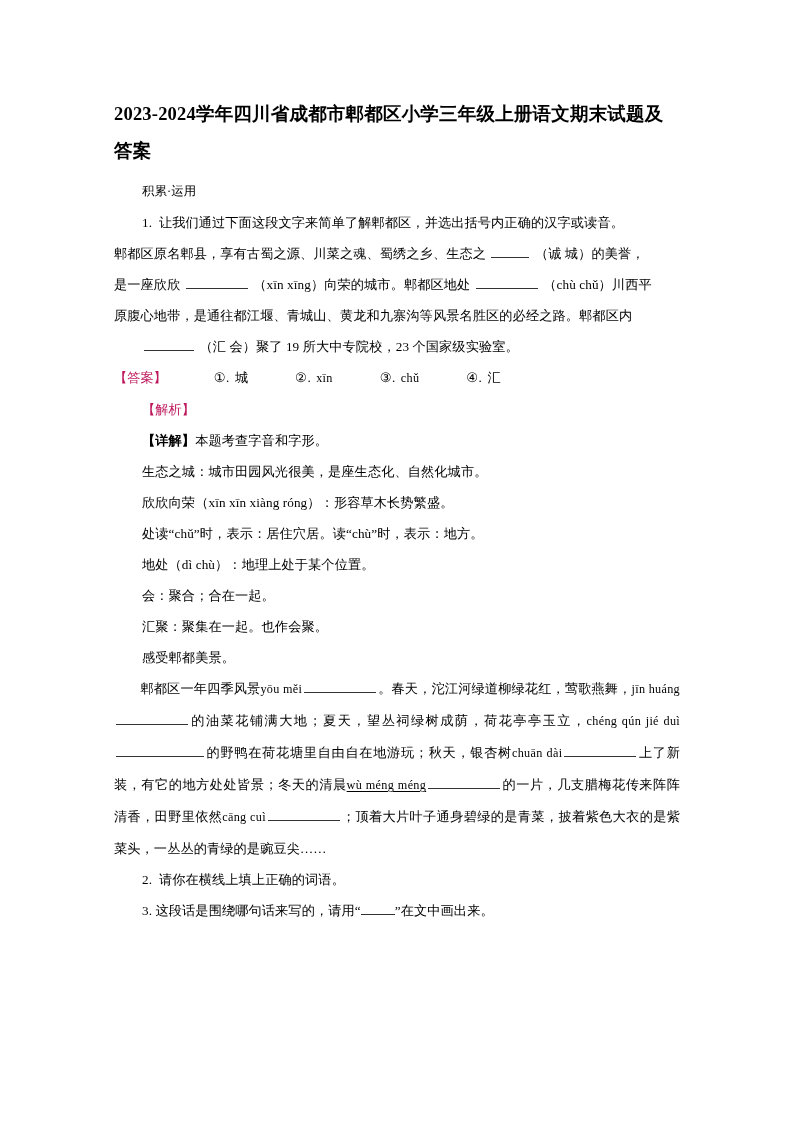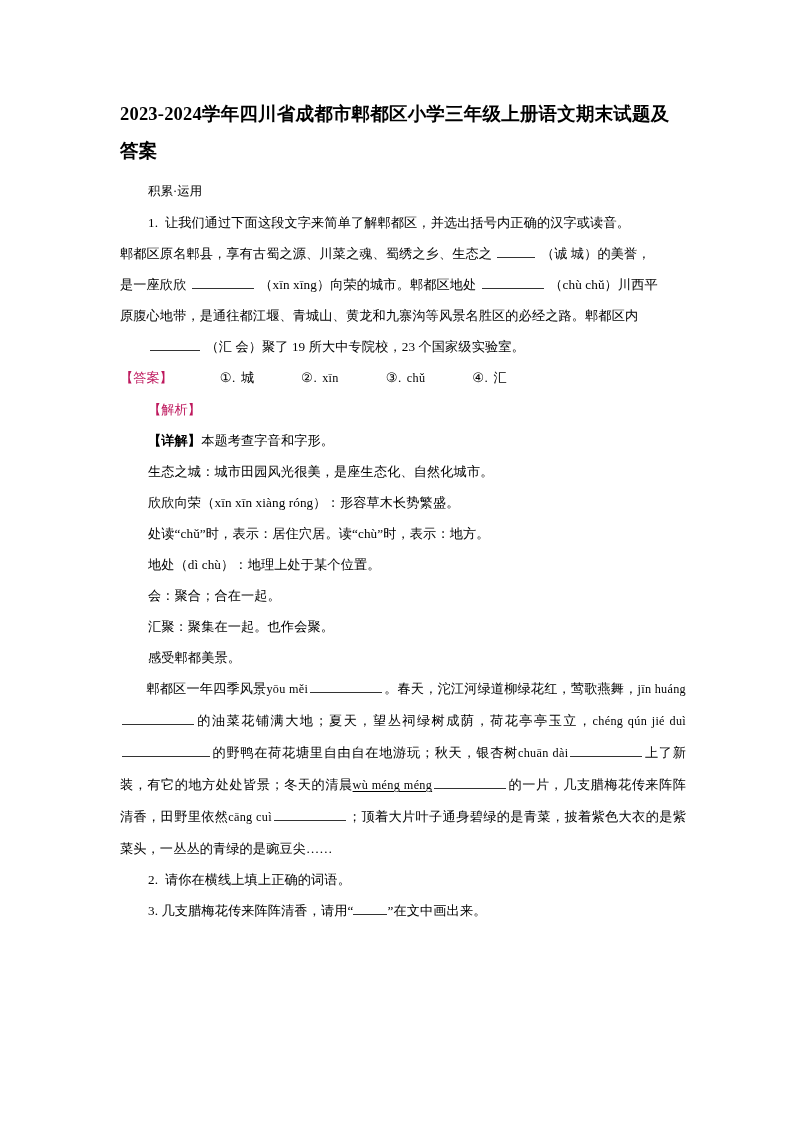--- a/index.html
+++ b/index.html
@@ -18,21 +18,21 @@
   .page {
     position: absolute;
     left: 0;
     top: 0;
     width: 793px;
     height: 1122px;
     background: #ffffff;
   }
   .content {
     position: absolute;
-    left: 120px;
+    left: 114px;
     top: 96px;
     width: 566px;
   }
 
   
   .doc-title {
     font-size: 18.5px;
     font-weight: bold;
     line-height: 37px;
     letter-spacing: 0.2px;
@@ -173,17 +173,17 @@
     <p class="para nojustify">感受郫都美景。</p>
 
     <p class="para indent2"><span>郫都区一年四季风景</span><span class="py">yōu měi</span><span class="blank blank-l"></span><span>。春天，沱江河绿道柳绿花红，莺歌燕舞，</span><span class="py">jīn huáng</span><span class="blank blank-l"></span><span>的油菜花铺满大地；夏天，望丛祠绿树成荫，荷花亭亭玉立，</span><span class="py">chéng qún jié duì</span><span class="blank blank-xl"></span><span>的野鸭在荷花塘里自由自在地游玩；秋天，银杏树</span><span class="py">chuān dài</span><span class="blank blank-l"></span><span>上了新装，有它的地方处处皆景；冬天的清晨</span><span class="py py-underline">wù méng méng</span><span class="blank blank-l"></span><span>的一片，几支腊梅花传来阵阵清香，田野里依然</span><span class="py">cāng cuì</span><span class="blank blank-l"></span><span>；顶着大片叶子通身碧绿的是青菜，披着紫色大衣的是紫菜头，一丛丛的青绿的是豌豆尖……</span></p>
 
     <p class="para nojustify">
       <span>2.</span>&nbsp;
       <span>请你在横线上填上正确的词语。</span>
     </p>
 
     <p class="para nojustify">
-      <span>3.</span>&nbsp;<span>几支腊梅花传来阵阵清香，请用“</span><span class="blank-inline-quote"></span><span>”在文中画出来。</span>
+      <span>3.</span>&nbsp;<span>这段话是围绕哪句话来写的，请用“</span><span class="blank-inline-quote"></span><span>”在文中画出来。</span>
     </p>
 
   </div>
 </div>
 
 </body></html>

